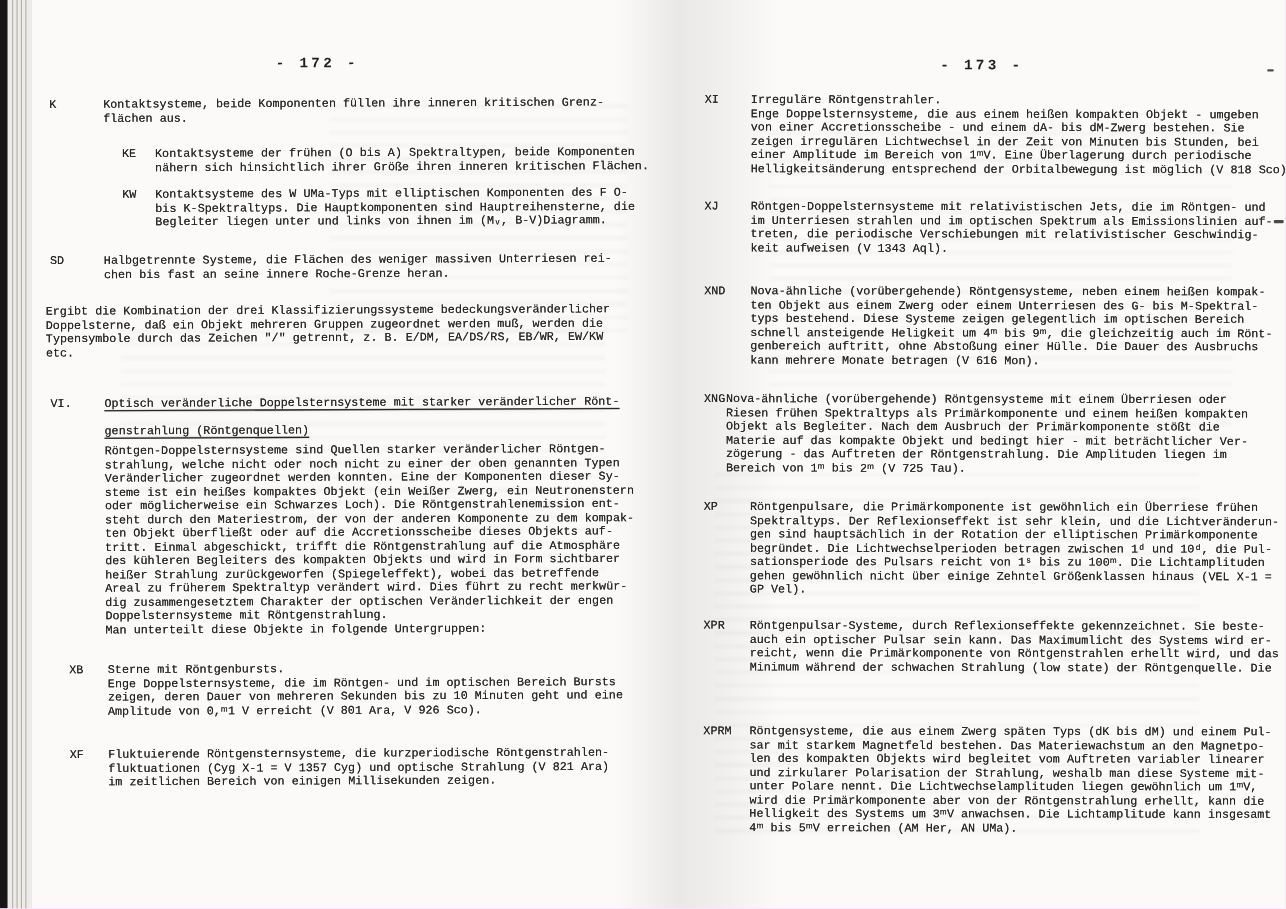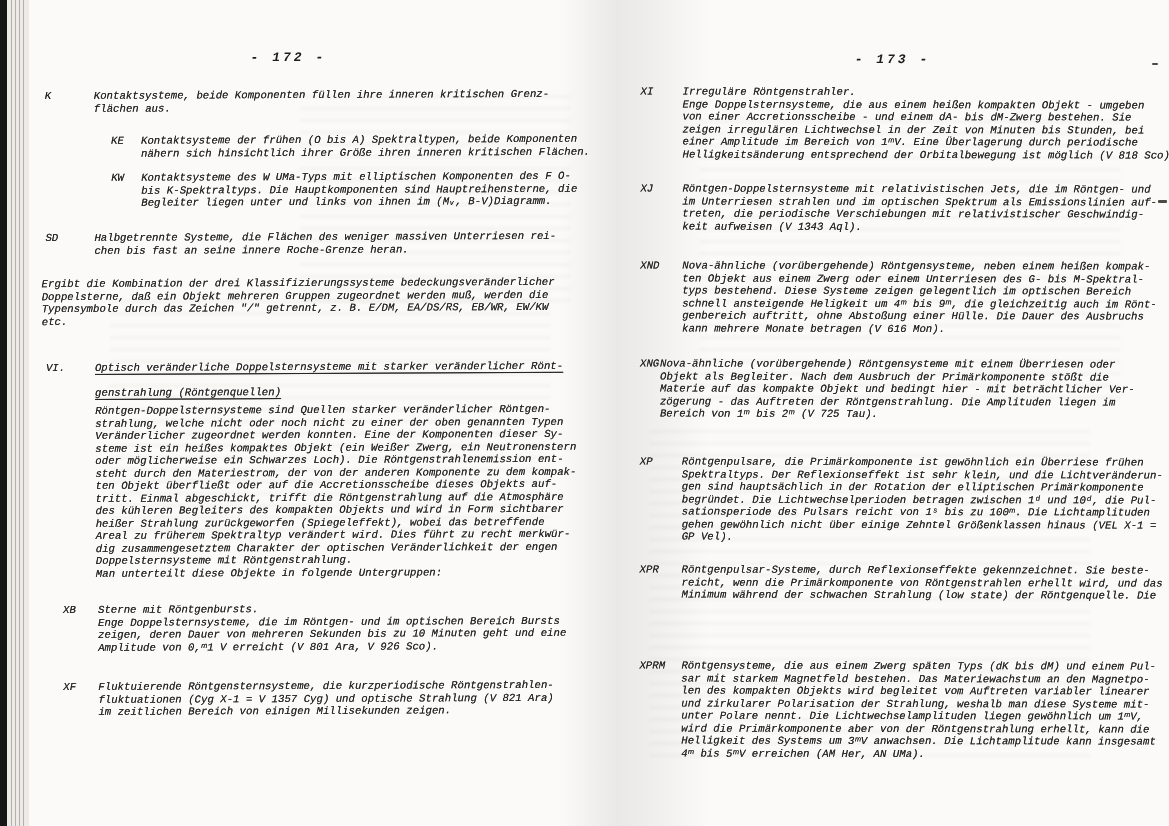--- a/index.html
+++ b/index.html
@@ -3,21 +3,20 @@
 <meta charset="utf-8">
 <style>
   html,body{margin:0;padding:0;}
   #scan{
     position:relative;
     width:1169px;height:826px;
     background:#f0abfc;
     overflow:hidden;
     font-family:"Liberation Mono","DejaVu Sans Mono",monospace;
     color:#262626;
-    font-style:italic;
   }
   
   .edge-black{
     position:absolute;left:0;top:0;width:7px;height:826px;
     background:#161616;
   }
   .edge-pages{
     position:absolute;left:7px;top:0;width:22px;height:826px;
     background:#edebe7;
   }
@@ -204,20 +203,21 @@
             <div class="tline">schnell ansteigende Heligkeit um 4ᵐ bis 9ᵐ, die gleichzeitig auch im Rönt-</div>
             <div class="tline">genbereich auftritt, ohne Abstoßung einer Hülle. Die Dauer des Ausbruchs</div>
             <div class="tline">kann mehrere Monate betragen (V 616 Mon).</div>
           </div>
       </div>
 
       <div class="entry" style="top:358px;left:24px">
         <span class="elabel">XNG</span>
         <div class="etext" style="margin-left:20px">
             <div class="tline">Nova-ähnliche (vorübergehende) Röntgensysteme mit einem Überriesen oder</div>
+            <div class="tline">Riesen frühen Spektraltyps als Primärkomponente und einem heißen kompakten</div>
             <div class="tline">Objekt als Begleiter. Nach dem Ausbruch der Primärkomponente stößt die</div>
             <div class="tline">Materie auf das kompakte Objekt und bedingt hier - mit beträchtlicher Ver-</div>
             <div class="tline">zögerung - das Auftreten der Röntgenstrahlung. Die Amplituden liegen im</div>
             <div class="tline">Bereich von 1ᵐ bis 2ᵐ (V 725 Tau).</div>
           </div>
       </div>
 
       <div class="entry" style="top:456px;left:24px">
         <span class="elabel">XP</span>
         <div class="etext" style="margin-left:42px">
@@ -228,20 +228,21 @@
             <div class="tline">sationsperiode des Pulsars reicht von 1ˢ bis zu 100ᵐ. Die Lichtamplituden</div>
             <div class="tline">gehen gewöhnlich nicht über einige Zehntel Größenklassen hinaus (VEL X-1 =</div>
             <div class="tline">GP Vel).</div>
           </div>
       </div>
 
       <div class="entry" style="top:564px;left:24px">
         <span class="elabel">XPR</span>
         <div class="etext" style="margin-left:42px">
             <div class="tline">Röntgenpulsar-Systeme, durch Reflexionseffekte gekennzeichnet. Sie beste-</div>
+            <div class="tline">auch ein optischer Pulsar sein kann. Das Maximumlicht des Systems wird er-</div>
             <div class="tline">reicht, wenn die Primärkomponente von Röntgenstrahlen erhellt wird, und das</div>
             <div class="tline">Minimum während der schwachen Strahlung (low state) der Röntgenquelle. Die</div>
           </div>
       </div>
 
       <div class="entry" style="top:660px;left:24px">
         <span class="elabel">XPRM</span>
         <div class="etext" style="margin-left:42px">
             <div class="tline">Röntgensysteme, die aus einem Zwerg späten Typs (dK bis dM) und einem Pul-</div>
             <div class="tline">sar mit starkem Magnetfeld bestehen. Das Materiewachstum an den Magnetpo-</div>

